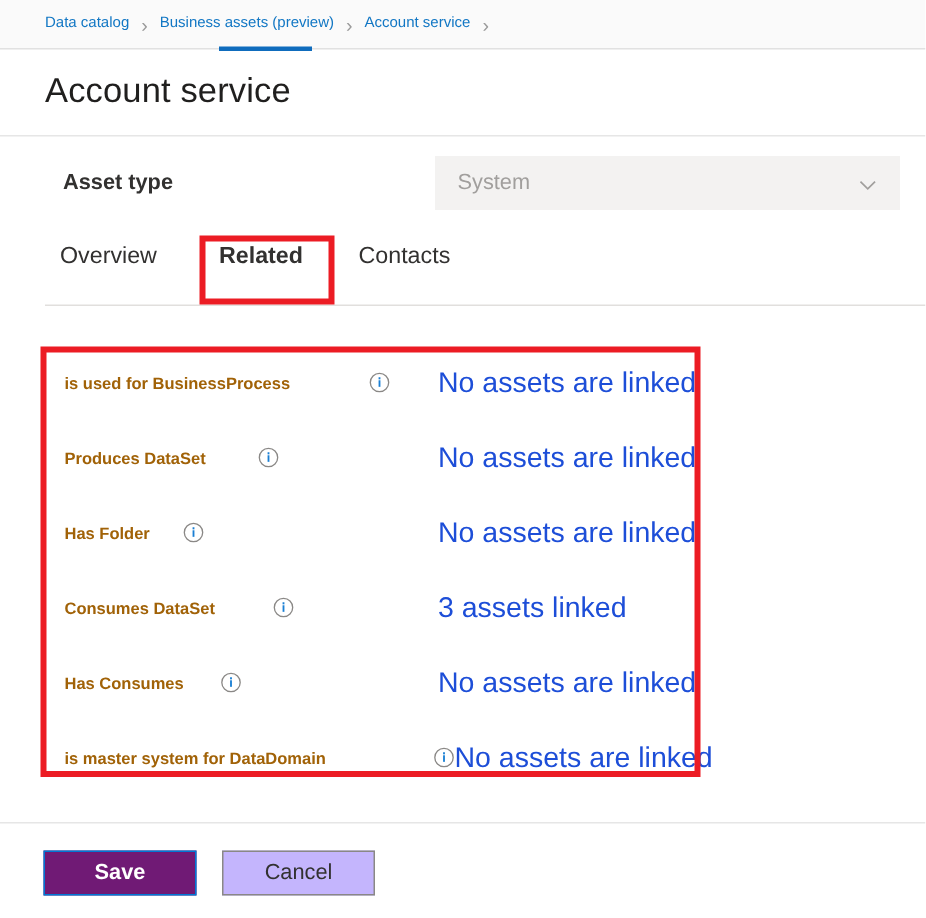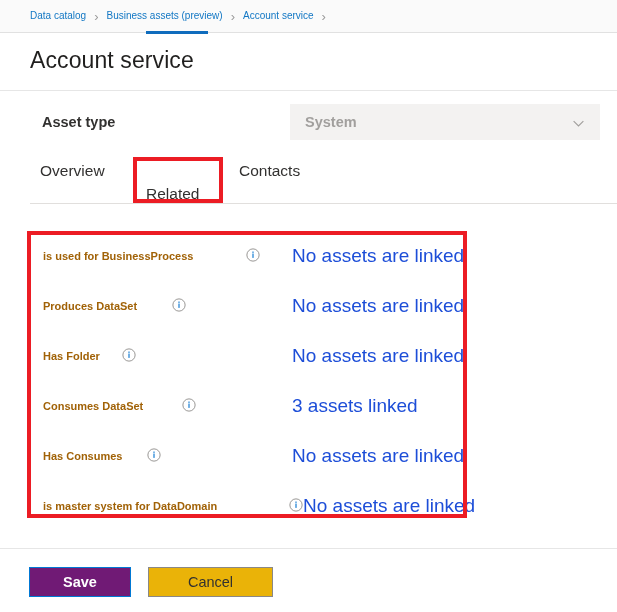--- a/index.html
+++ b/index.html
@@ -95,21 +95,20 @@
     box-sizing: border-box;
     display: flex;
     align-items: center;
     cursor: default;
   }
   .dropdown-value {
     font-size: 14.5px;
     color: #a19f9d;
     margin-left: 14px;
     white-space: nowrap;
-    font-weight: bold;
   }
   .chevron-down {
     position: absolute;
     right: 14px;
     top: 12px;
     width: 13px;
     height: 13px;
   }
   .chevron-down svg { display: block; }
 
@@ -124,21 +123,21 @@
   .tab {
     position: absolute;
     top: 0;
     font-size: 15.5px;
     color: #323130;
     white-space: nowrap;
     cursor: pointer;
     padding-bottom: 10px;
   }
   .tab.t0 { left: 40px; }
-  .tab.t1 { left: 146px; font-weight: 400; margin-top: 23px; }
+  .tab.t1 { left: 146px; font-weight: 700; }
   .tab.t2 { left: 239px; }
   .tab-underline {
     position: absolute;
     left: 146px;
     top: 31px;
     width: 62px;
     height: 3px;
     background: #0f6cbd;
   }
   .tabs-divider {
@@ -240,22 +239,22 @@
   .btn-primary {
     left: 29px;
     width: 102px;
     background: #701a75;
     color: #ffffff;
     border: 1px solid #0078d4;
     font-weight: 700;
   }
   .btn-secondary {
     left: 148px;
-    width: 125px;
-    background: #eab308;
+    width: 102px;
+    background: #c4b5fd;
     color: #323130;
     border: 1px solid #8a8886;
   }
 </style>
 </head>
 <body>
 
 <div class="breadcrumb-bar">
   <a class="crumb">Data catalog</a>
   <span class="crumb-sep">›</span>

